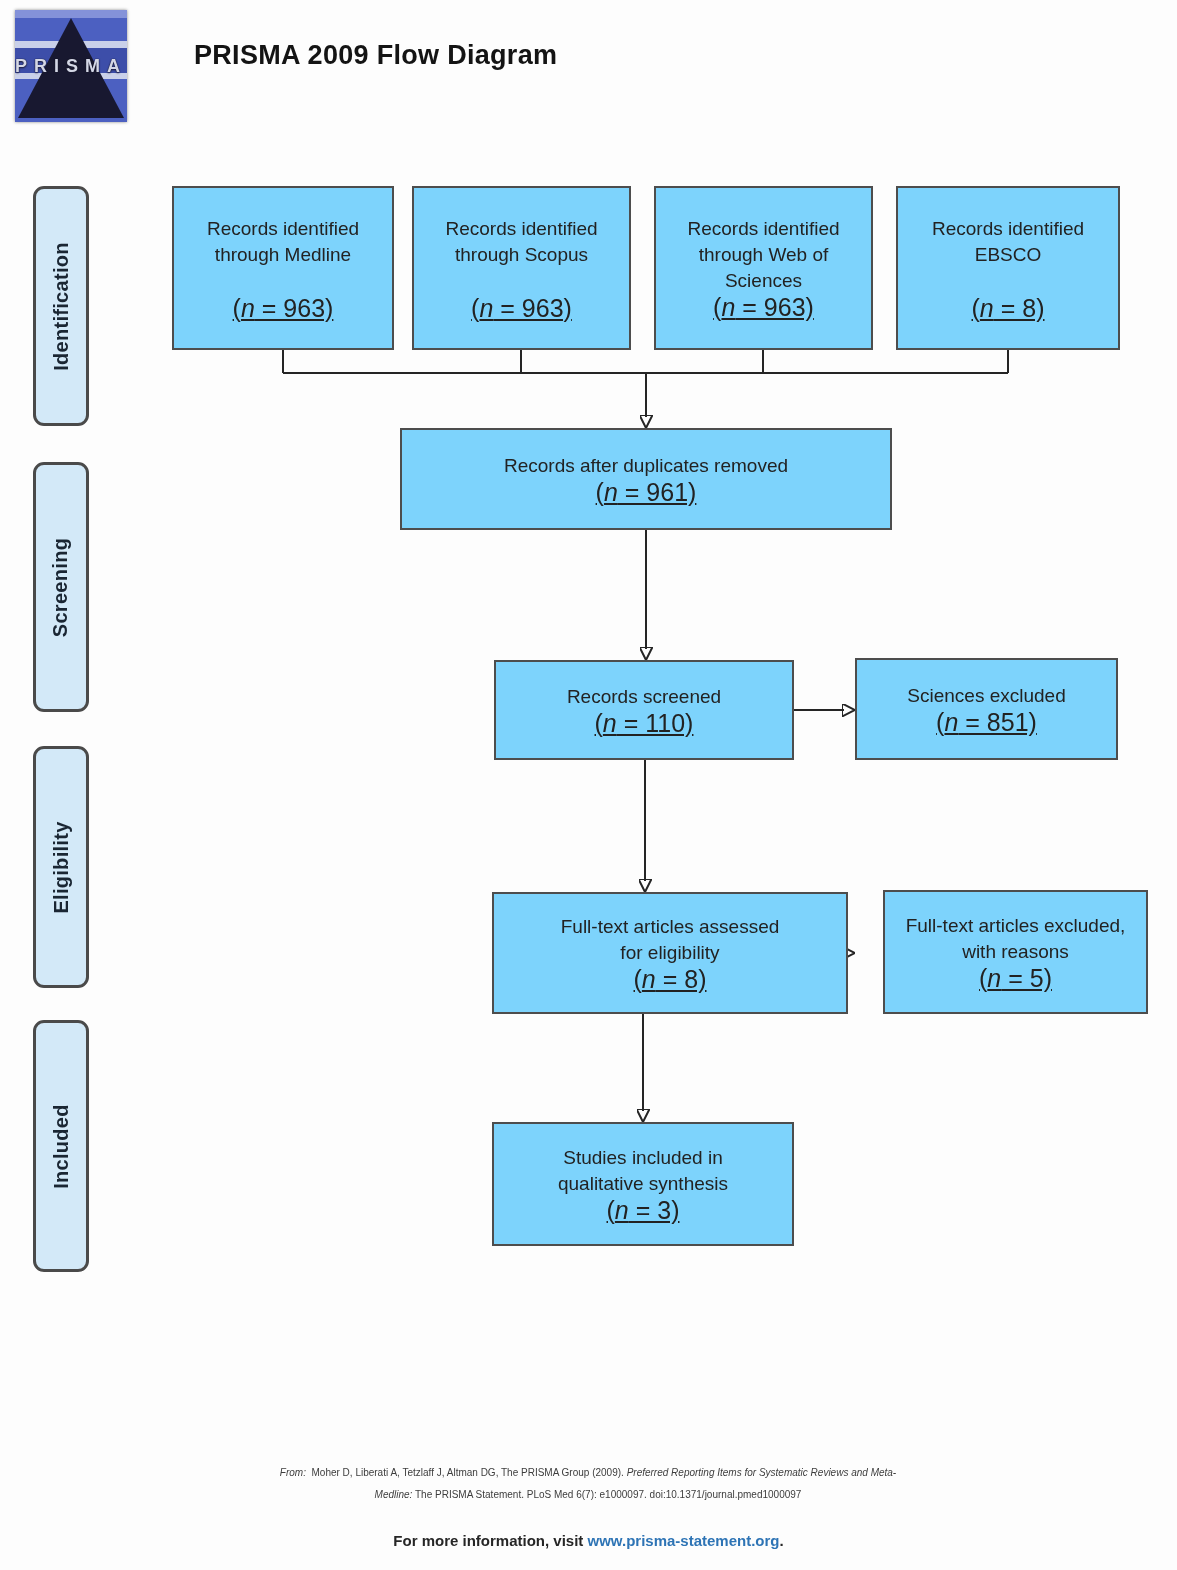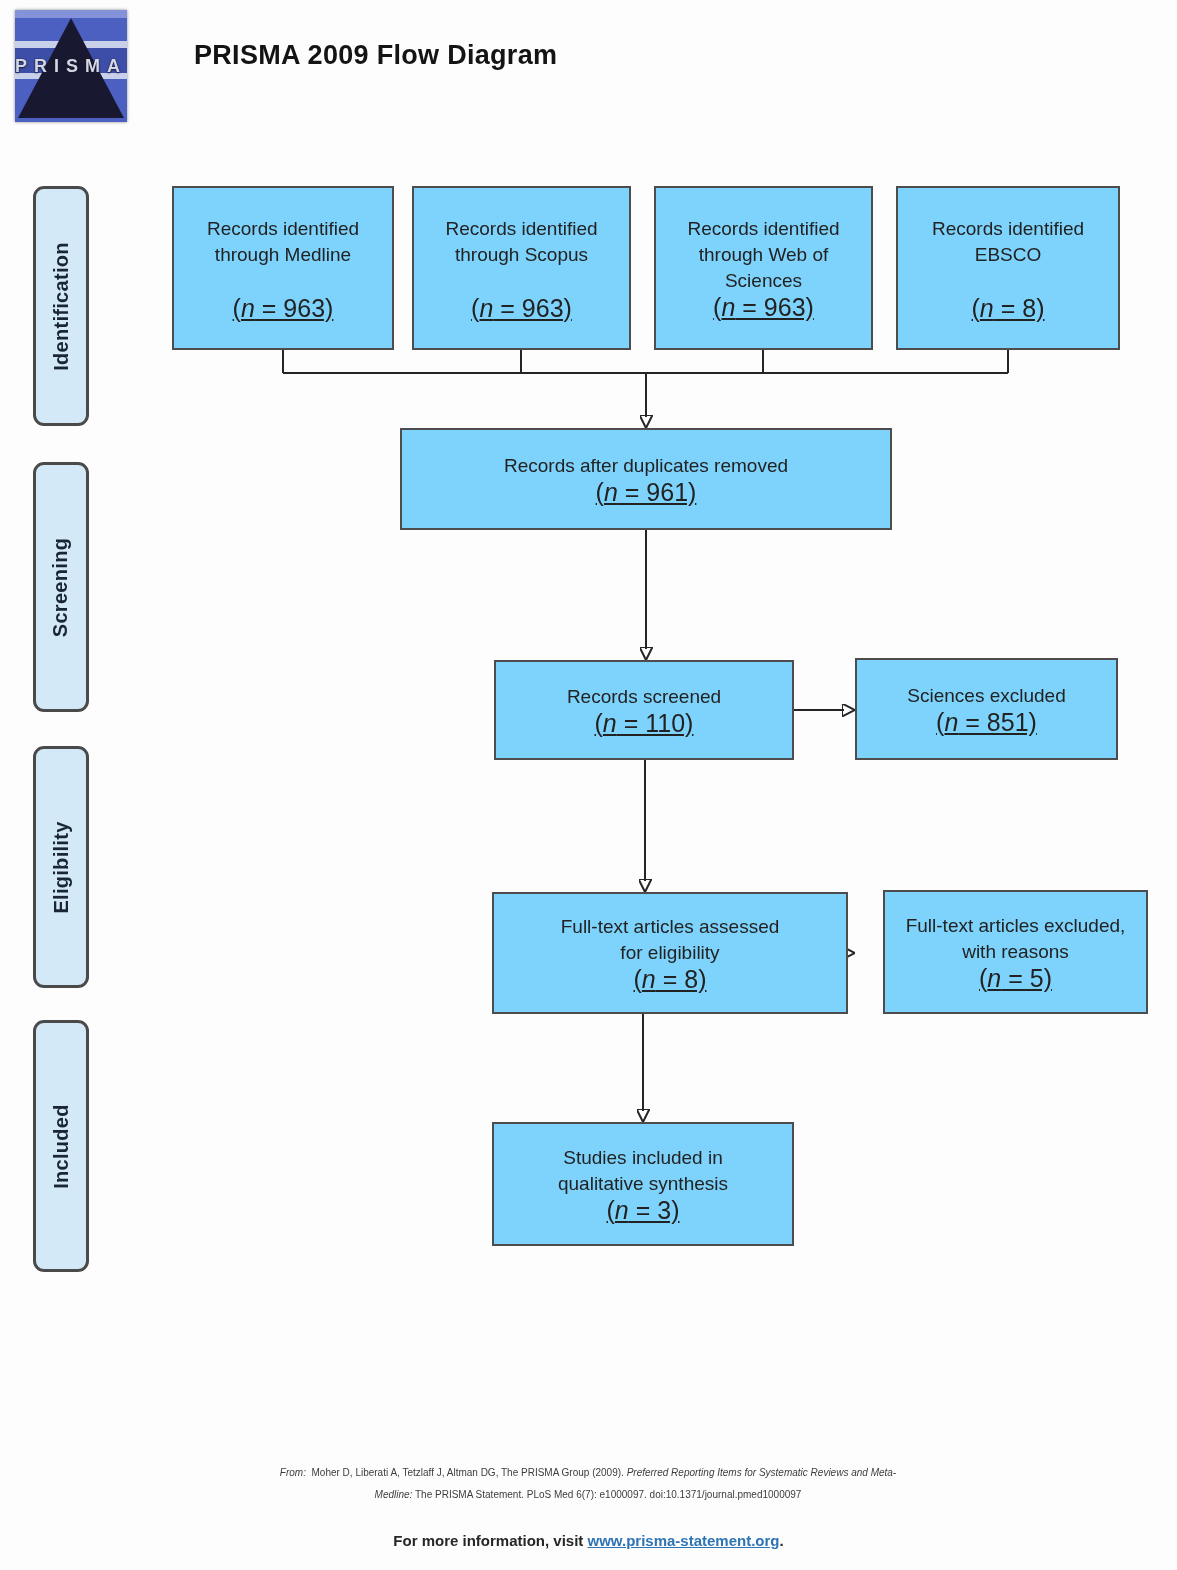--- a/index.html
+++ b/index.html
@@ -85,21 +85,21 @@
   
   .citation{
     position:absolute;left:38px;top:1462px;width:1100px;
     text-align:center;font-size:10px;line-height:22px;color:#3d3d3d;
   }
   .info-line{
     position:absolute;left:0;top:1532px;width:1177px;text-align:center;
     font-size:15px;font-weight:700;color:#262626;
   }
   .info-line a{
-    color:var(--link-color,#2e74b5);text-decoration:underline;cursor:pointer;
+    color:var(--link-color,#2e74b5);cursor:pointer;
     font-weight:700;
   }
 </style>
 </head>
 <body>
 
 <div class="page" style="--sidebar-fill: #d3e9f8; --stage-border: #4a4a4a; --box-border: #4d4d4d; --link-color: #2e74b5;">
 
   <div class="logo">
     <div class="logo-triangle"></div>

